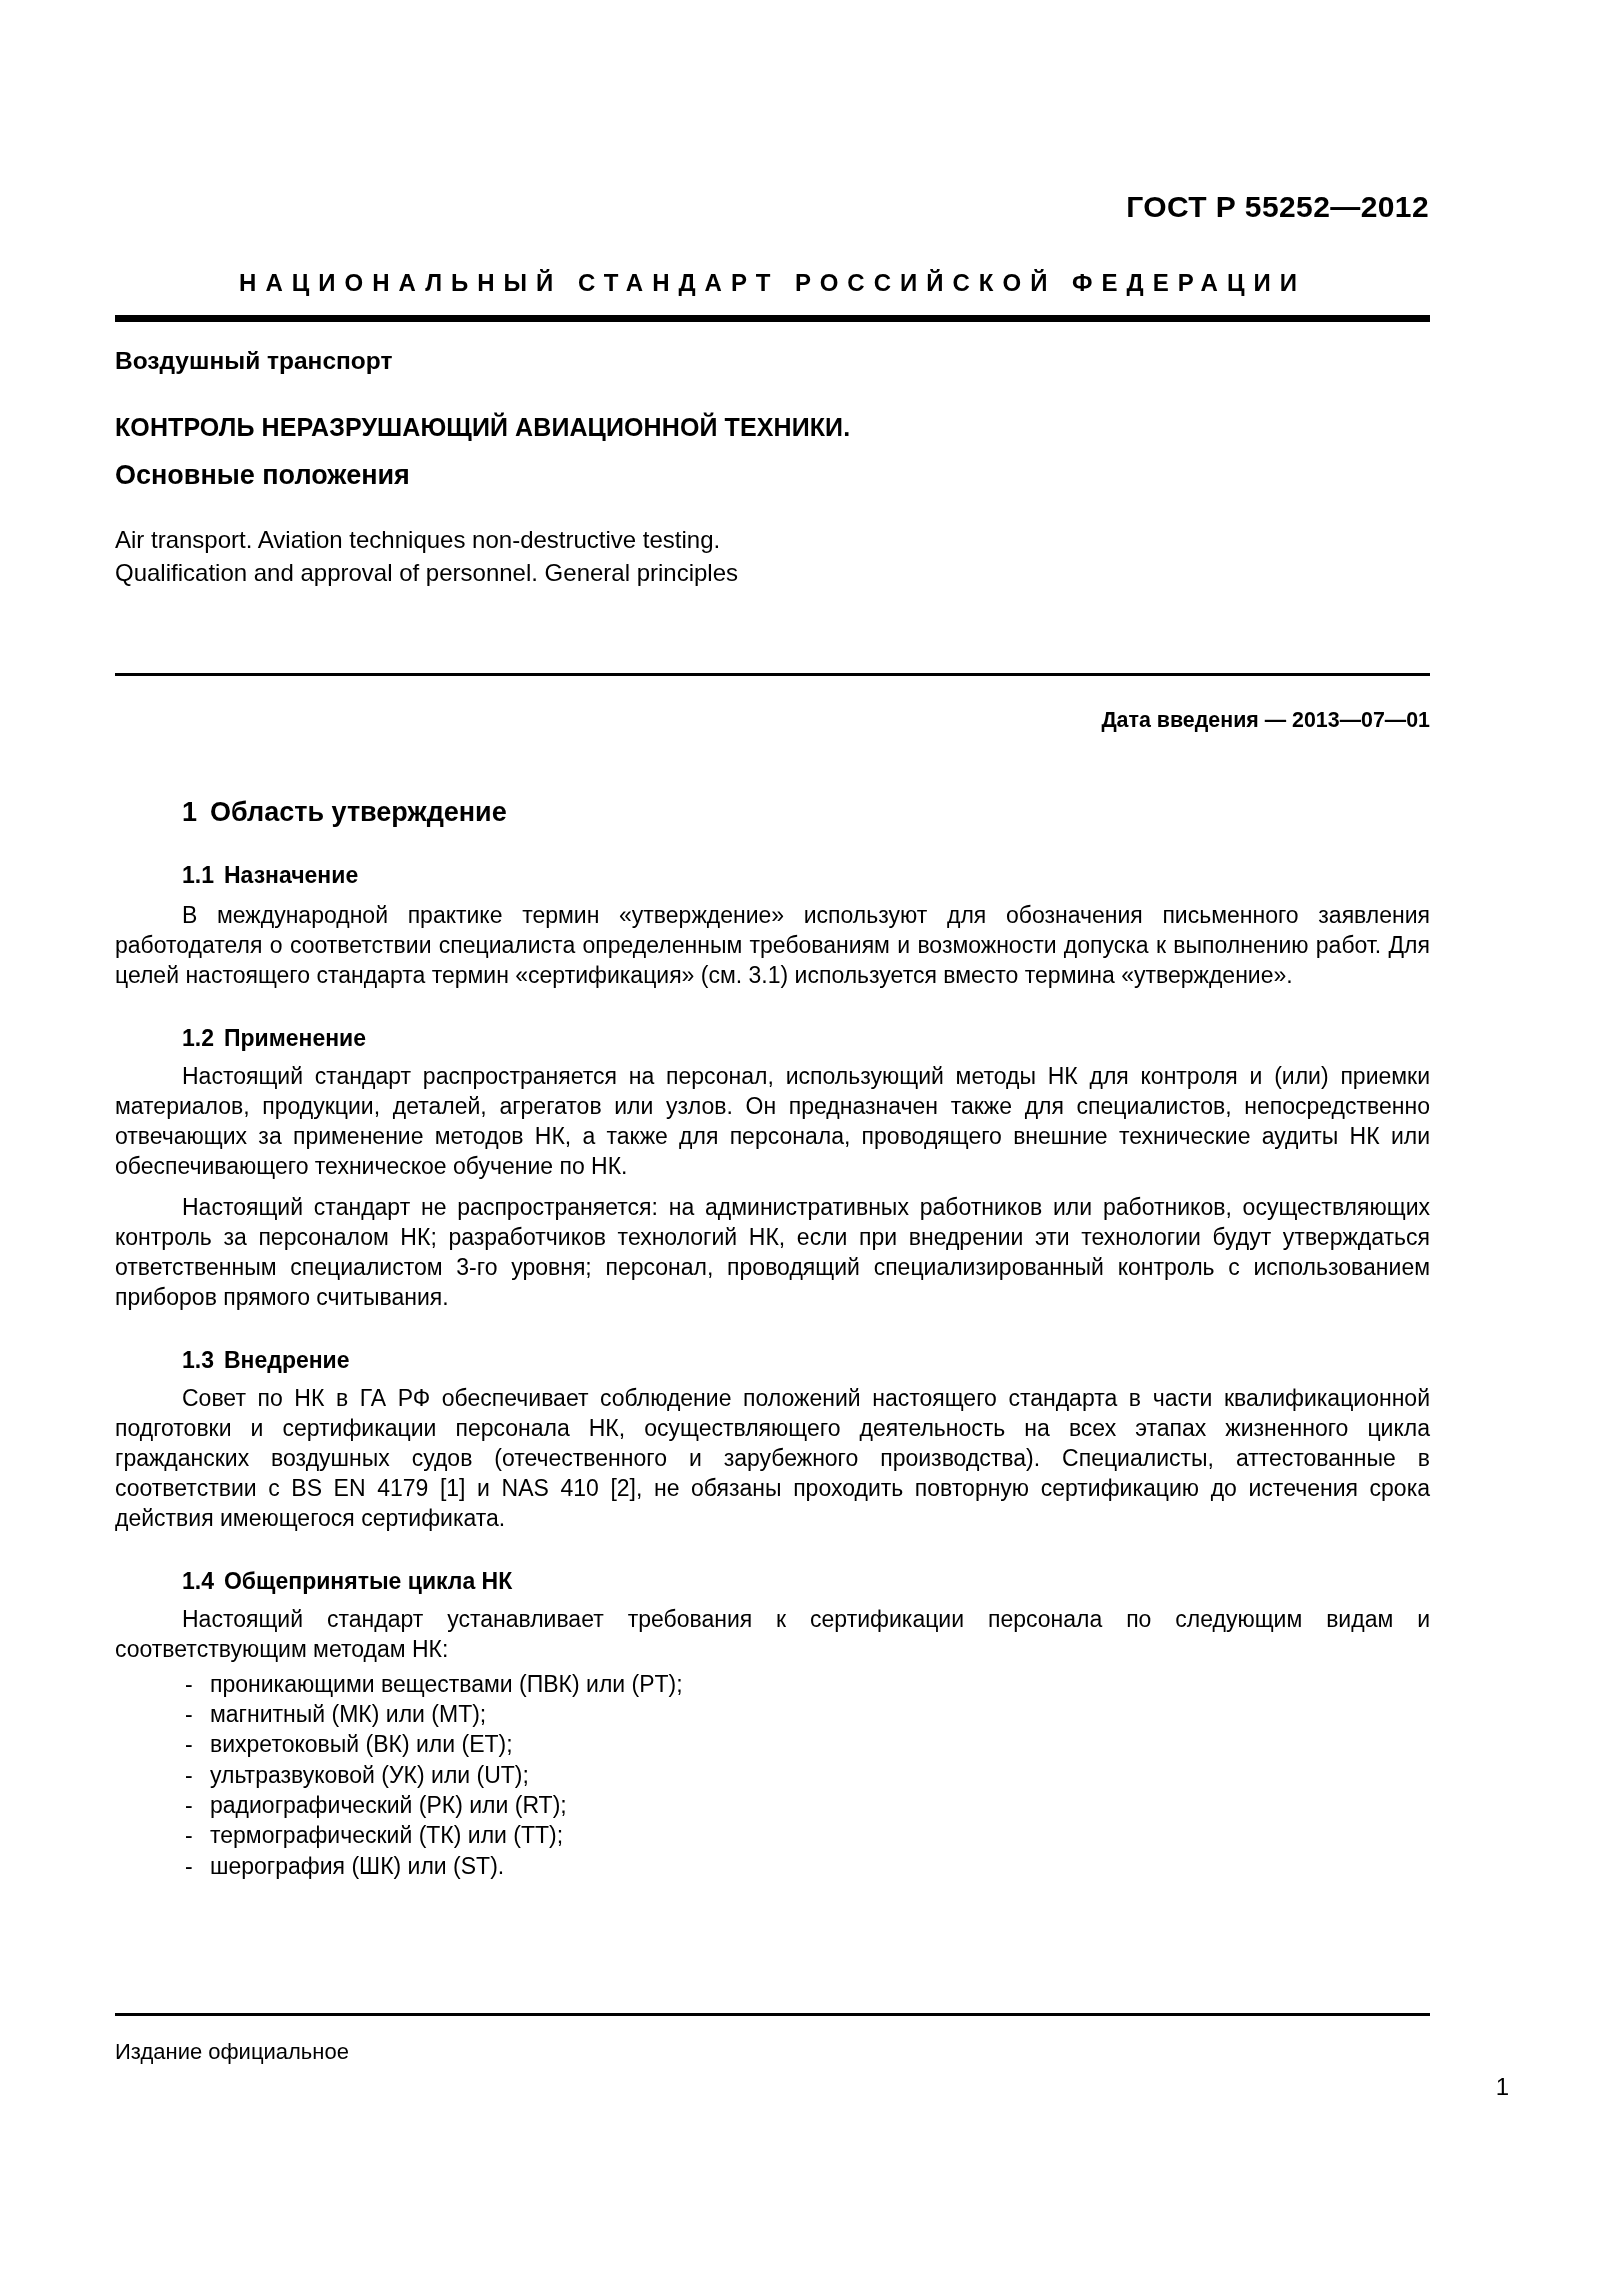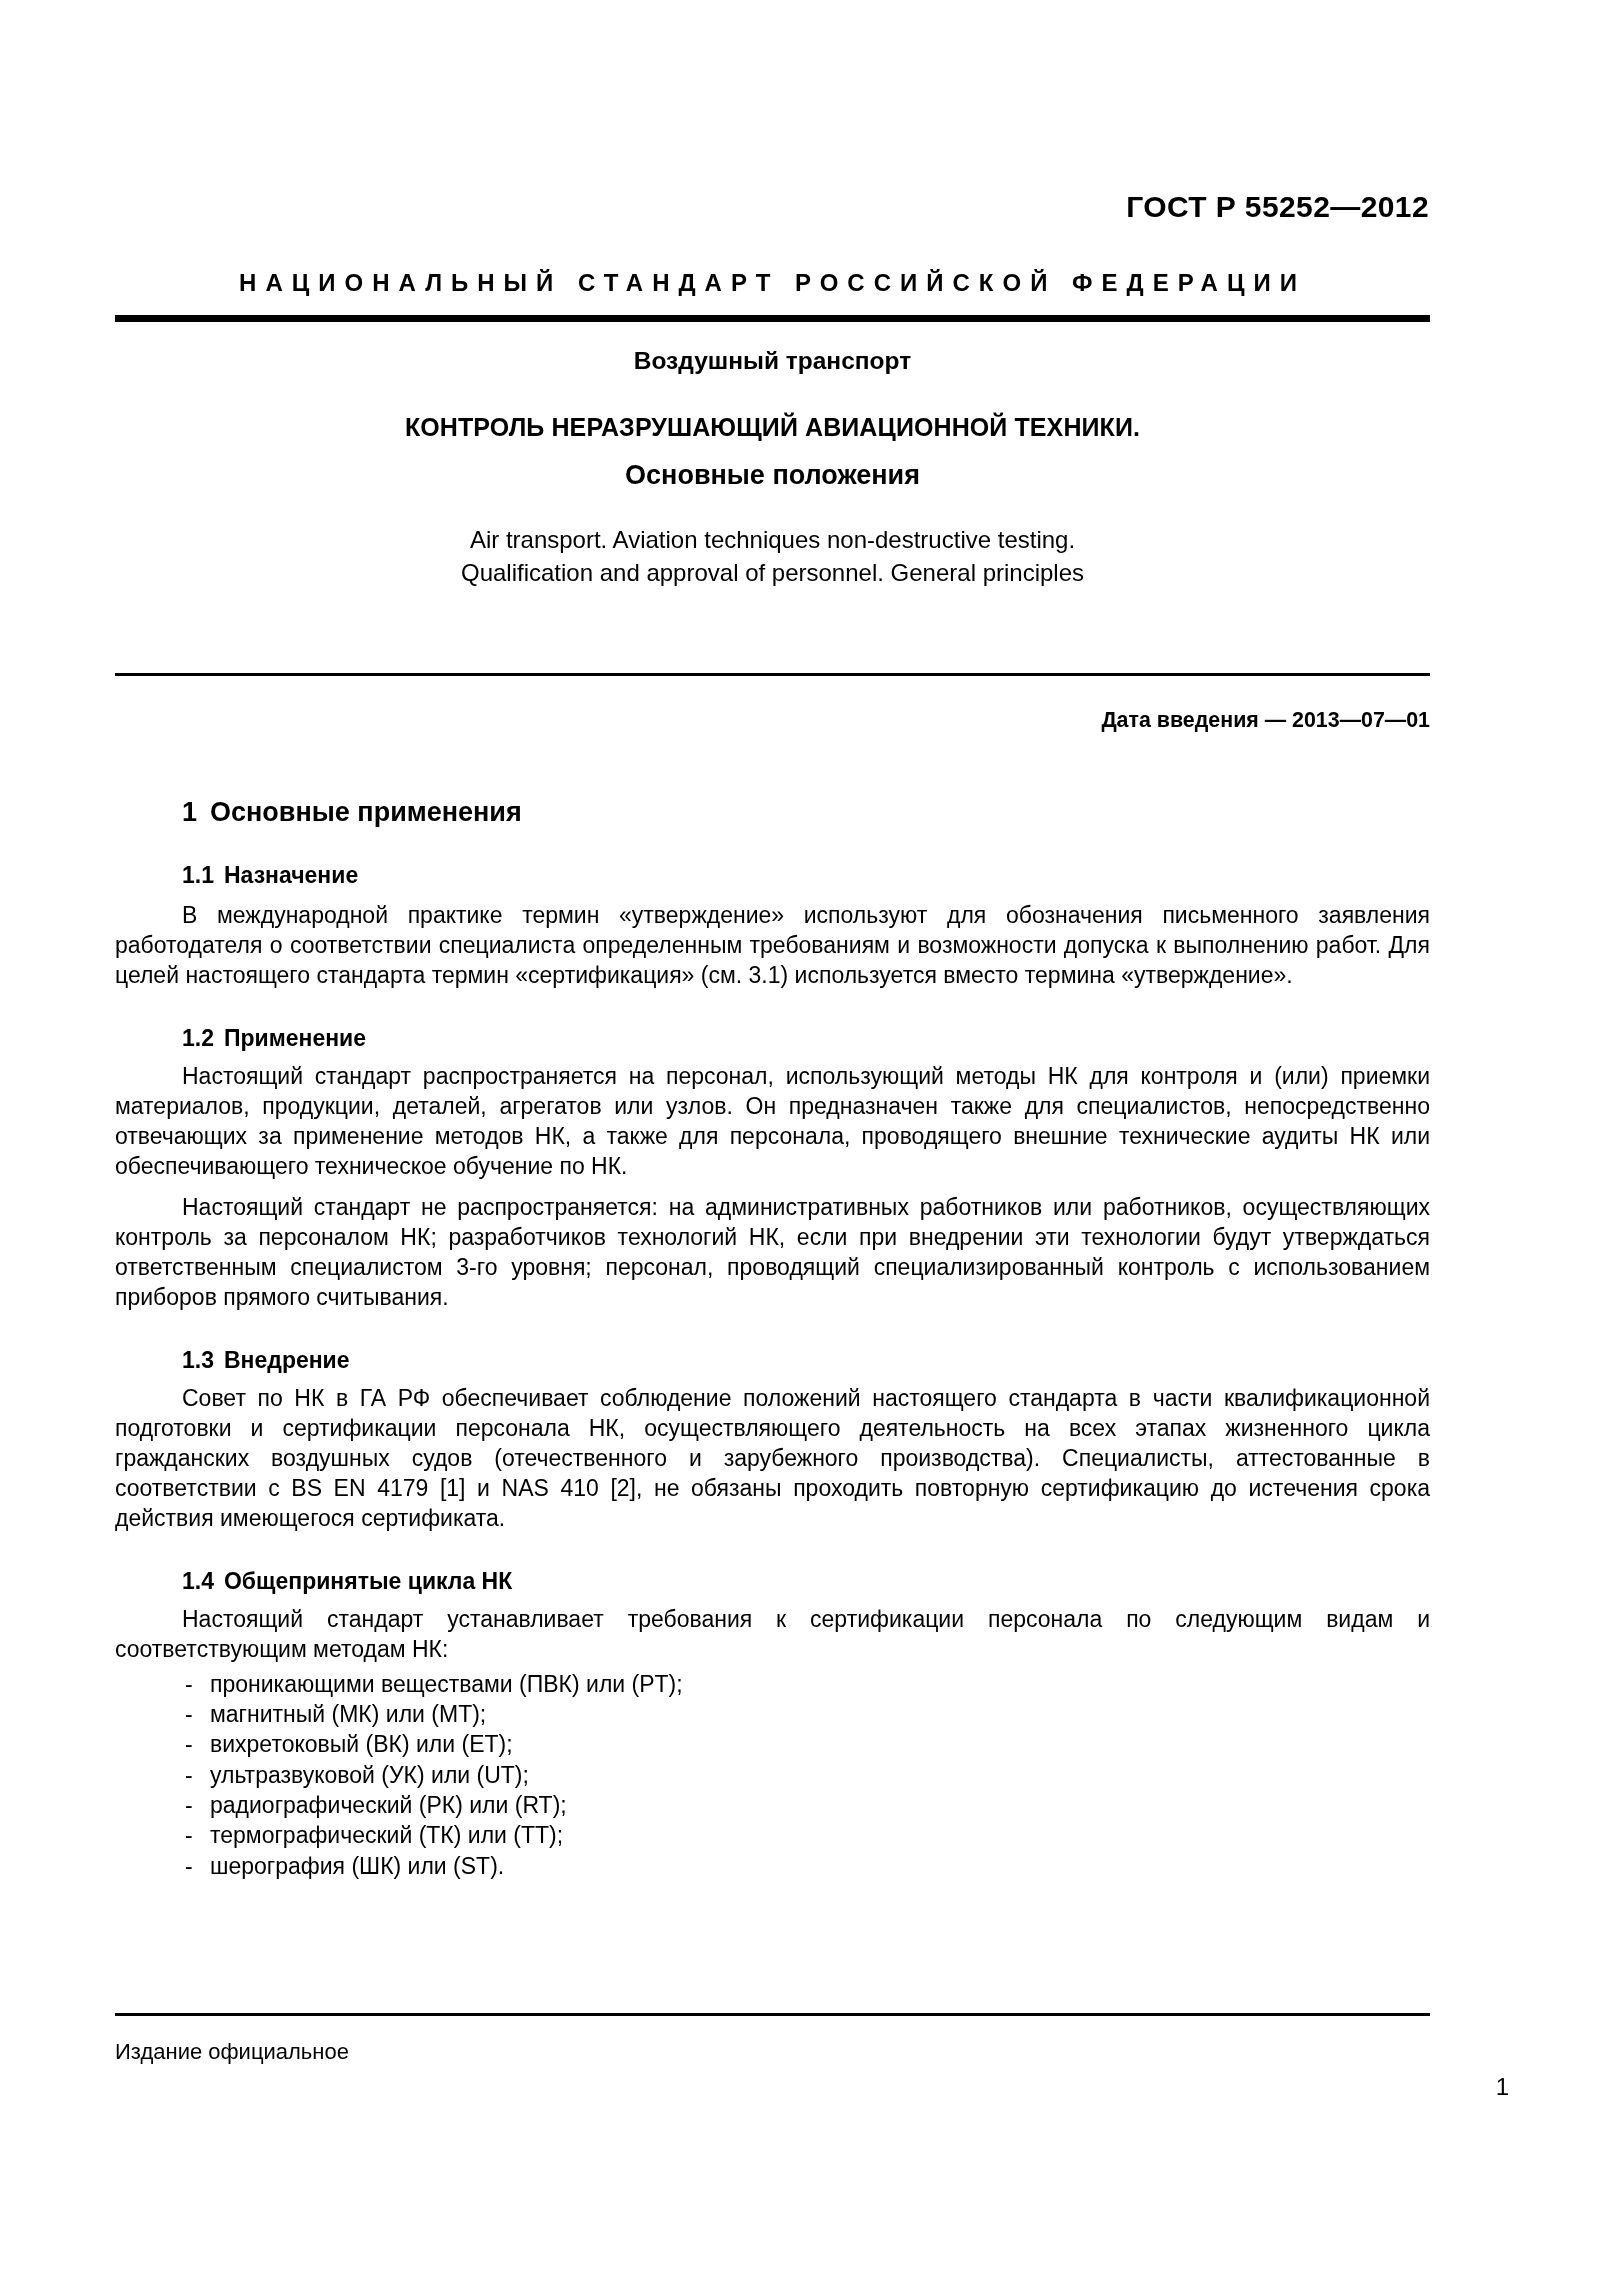--- a/index.html
+++ b/index.html
@@ -62,21 +62,20 @@
   .rule-top { top: 315px; }
   .rule-mid { top: 673px; }
   .rule-bottom { top: 2013px; }
 
   
   .title-block {
     position: absolute;
     top: 346px;
     left: 115px;
     width: 1315px;
-    text-align: center;
   }
   .t-sub-ru {
     font-size: 24.5px;
     font-weight: bold;
     line-height: 1.25;
   }
   .t-main {
     margin-top: 34px;
     font-size: 25px;
     font-weight: bold;
@@ -202,21 +201,21 @@
     </div>
   </div>
 
   <div class="rule-thin rule-mid"></div>
 
   <div class="intro-date">Дата введения — 2013—07—01</div>
 
   <div class="body-area">
 
     <h1 class="section-title">
-      <span class="num">1</span><span>Основные применения</span>
+      <span class="num">1</span><span>Область утверждение</span>
     </h1>
 
     <h2 class="subsection-title">
       <span class="num">1.1</span><span>Назначение</span>
     </h2>
     <p class="para">В международной практике термин «утверждение» используют для обозначения письменного заявления работодателя о соответствии специалиста определенным требованиям и возможности допуска к выполнению работ. Для целей настоящего стандарта термин «сертификация» (см. 3.1) используется вместо термина «утверждение».</p>
 
     <h2 class="subsection-title">
       <span class="num">1.2</span><span>Применение</span>
     </h2>

